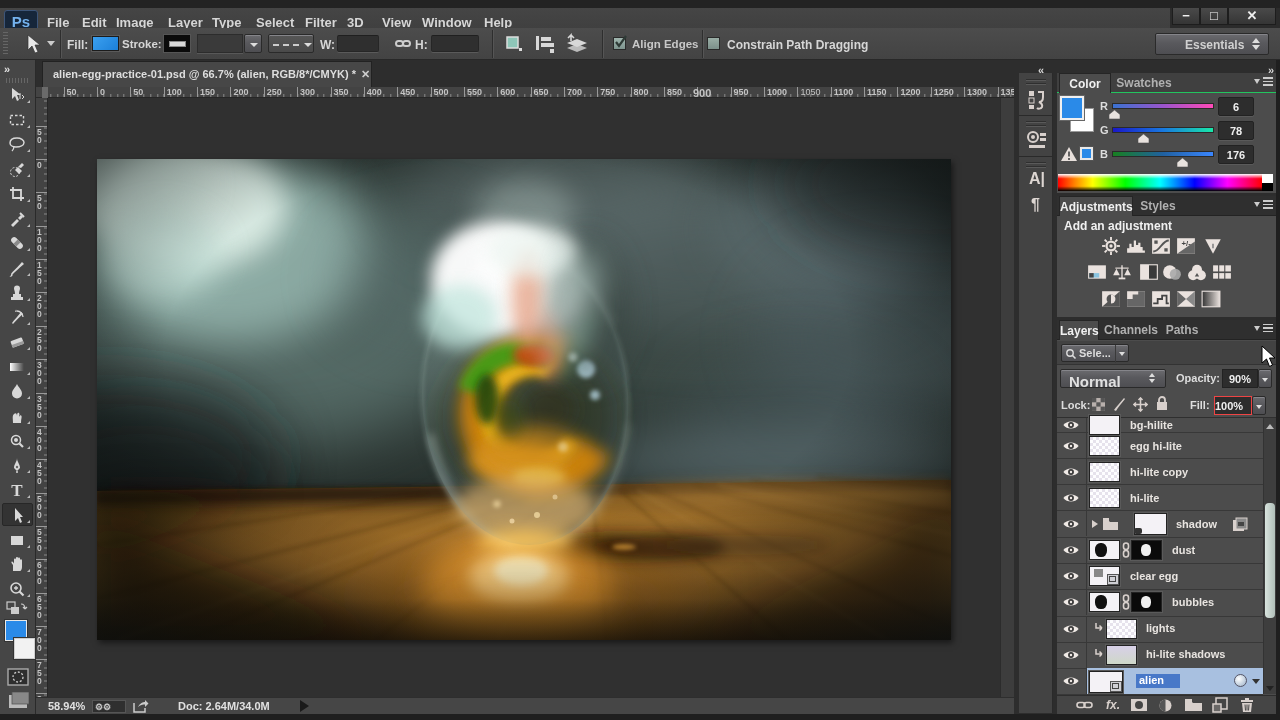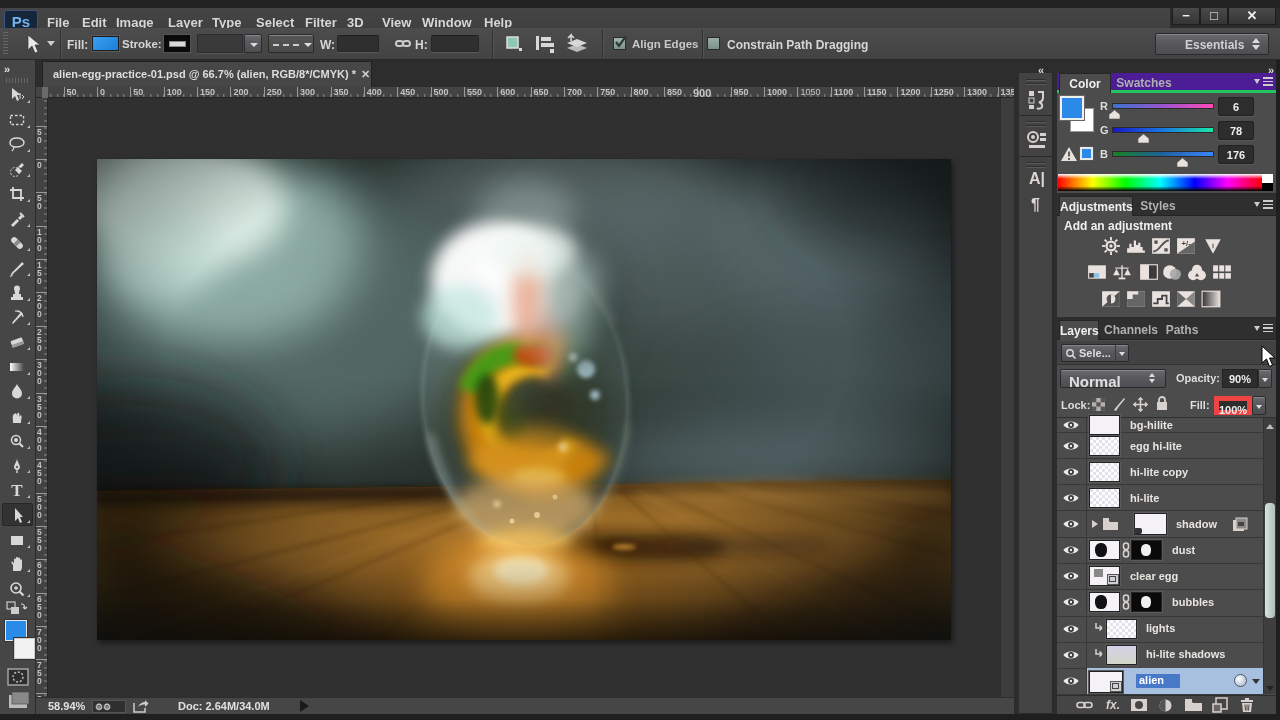--- a/index.html
+++ b/index.html
@@ -527,21 +527,21 @@
       <rect x="14" y="3" width="6" height="3"></rect>
       <rect x="14" y="8" width="6" height="3"></rect>
       <rect x="3" y="15" width="16" height="3"></rect>
     </g>
   </svg>
 <div class="abs" style="left:1019px;top:156px;width:34px;height:1px;background:#2a2a2a;"></div>
 <div class="abs" style="left:1026px;top:162px;width:20px;height:6px;background:repeating-linear-gradient(#2f2f2f 0 1px,#5a5a5a 1px 2px,transparent 2px 4px);"></div>
 <div class="abs" style="left:1029px;top:170px;color:#ddd6d2;font-size:16px;font-weight:700;">A|</div>
 <div class="abs" style="left:1031px;top:196px;color:#ddd6d2;font-size:16px;font-weight:700;">¶</div>
 <div class="abs" style="left:1057px;top:73px;width:219px;height:640px;background:#4c4c4c;"></div>
-<div class="abs" style="left:1057px;top:73px;width:219px;height:20px;background:#4c1d95;border-bottom:3px solid #22c55e;">
+<div class="abs" style="left:1057px;top:73px;width:219px;height:20px;background:#404040;border-bottom:1px solid #22c55e;">
     <div class="abs" style="left:2px;top:0;width:52px;height:20px;background:#4c4c4c;border:1px solid #252525;border-bottom:none;color:#f0f0f0;font-size:12px;font-weight:700;text-align:center;line-height:20px;">Color</div>
     <div class="abs" style="left:56px;top:0;width:62px;height:20px;color:#b0b0b0;font-size:12px;font-weight:700;text-align:center;line-height:20px;">Swatches</div>
     <div class="abs" style="left:197px;top:6px;width:0;height:0;border-left:3.5px solid transparent;border-right:3.5px solid transparent;border-top:5px solid #ccc;"></div>
     <div class="abs" style="left:206px;top:4px;width:10px;height:9px;background:repeating-linear-gradient(#ccc 0 1.5px,transparent 1.5px 3.5px);"></div>
   </div>
 <div class="abs" style="left:1070px;top:108px;width:24px;height:24px;background:#fff;border:1px solid #999;"></div>
 <div class="abs" style="left:1060px;top:96px;width:24px;height:24px;background:#2a8ae8;border:2px solid #f0f0f0;box-shadow:0 0 0 1px #666;"></div>
 <div class="abs" style="left:1100px;top:100px;color:#ddd;font-size:11px;font-weight:700;">R</div>
 <div class="abs" style="left:1112px;top:103px;width:102px;height:6px;background:linear-gradient(90deg,#3a72d0,#9a55cc,#ff4ab8);border:1px solid #2a2a2a;"></div>
 <svg class="abs" style="left:1109px;top:110px;" width="11" height="9" viewBox="0 0 11 9">
@@ -725,21 +725,21 @@
     <g stroke="#d8d0cc" stroke-width="1.6" fill="none">
       <path d="M7.5 1 L7.5 14 M1 7.5 L14 7.5"></path>
       <path d="M5.5 3 L7.5 1 L9.5 3 M5.5 12 L7.5 14 L9.5 12 M3 5.5 L1 7.5 L3 9.5 M12 5.5 L14 7.5 L12 9.5"></path>
     </g>
   </svg>
 <svg class="abs" style="left:1156px;top:396px;" width="12" height="15" viewBox="0 0 12 15">
     <rect x="1" y="6" width="10" height="8" fill="#d8d0cc"></rect>
     <path d="M3 6 L3 4 A3 3 0 0 1 9 4 L9 6" stroke="#d8d0cc" stroke-width="1.8" fill="none"></path>
   </svg>
 <div class="abs" style="left:1190px;top:399px;color:#ddd;font-size:11px;font-weight:700;">Fill:</div>
-<div class="abs" style="left:1214px;top:396px;width:38px;height:19px;background:#2d2d2d;border:5px solid #ef4444;color:#eee;font-size:11px;font-weight:700;text-align:left;line-height:18px;">100%</div>
+<div class="abs" style="left:1214px;top:396px;width:38px;height:19px;background:#2d2d2d;border:1px solid #ef4444;color:#eee;font-size:11px;font-weight:700;text-align:left;line-height:18px;">100%</div>
 <div class="abs ddl" style="left:1252px;top:396px;width:14px;height:19px;">
     <div class="abs" style="left:3px;top:8px;width:0;height:0;border-left:3.5px solid transparent;border-right:3.5px solid transparent;border-top:4.5px solid #ddd;"></div>
   </div>
 <div class="abs" style="left:1057px;top:417px;width:219px;height:1px;background:#2f2f2f;"></div>
 <div class="abs" style="left:1057px;top:432px;width:206px;height:1px;background:#383838;"></div>
 <div class="abs" style="left:1086px;top:418px;width:1px;height:14px;background:#383838;"></div>
 <svg class="abs" style="left:1062px;top:419.25px;" width="18" height="12" viewBox="0 0 16 11">
     <path d="M1 5.5 C4 1.2 12 1.2 15 5.5 C12 9.8 4 9.8 1 5.5 Z" fill="#f0eae6"></path>
     <circle cx="8" cy="5.5" r="2.7" fill="#3a3a3a"></circle>
     <circle cx="8" cy="5.5" r="1.1" fill="#f0eae6"></circle>

